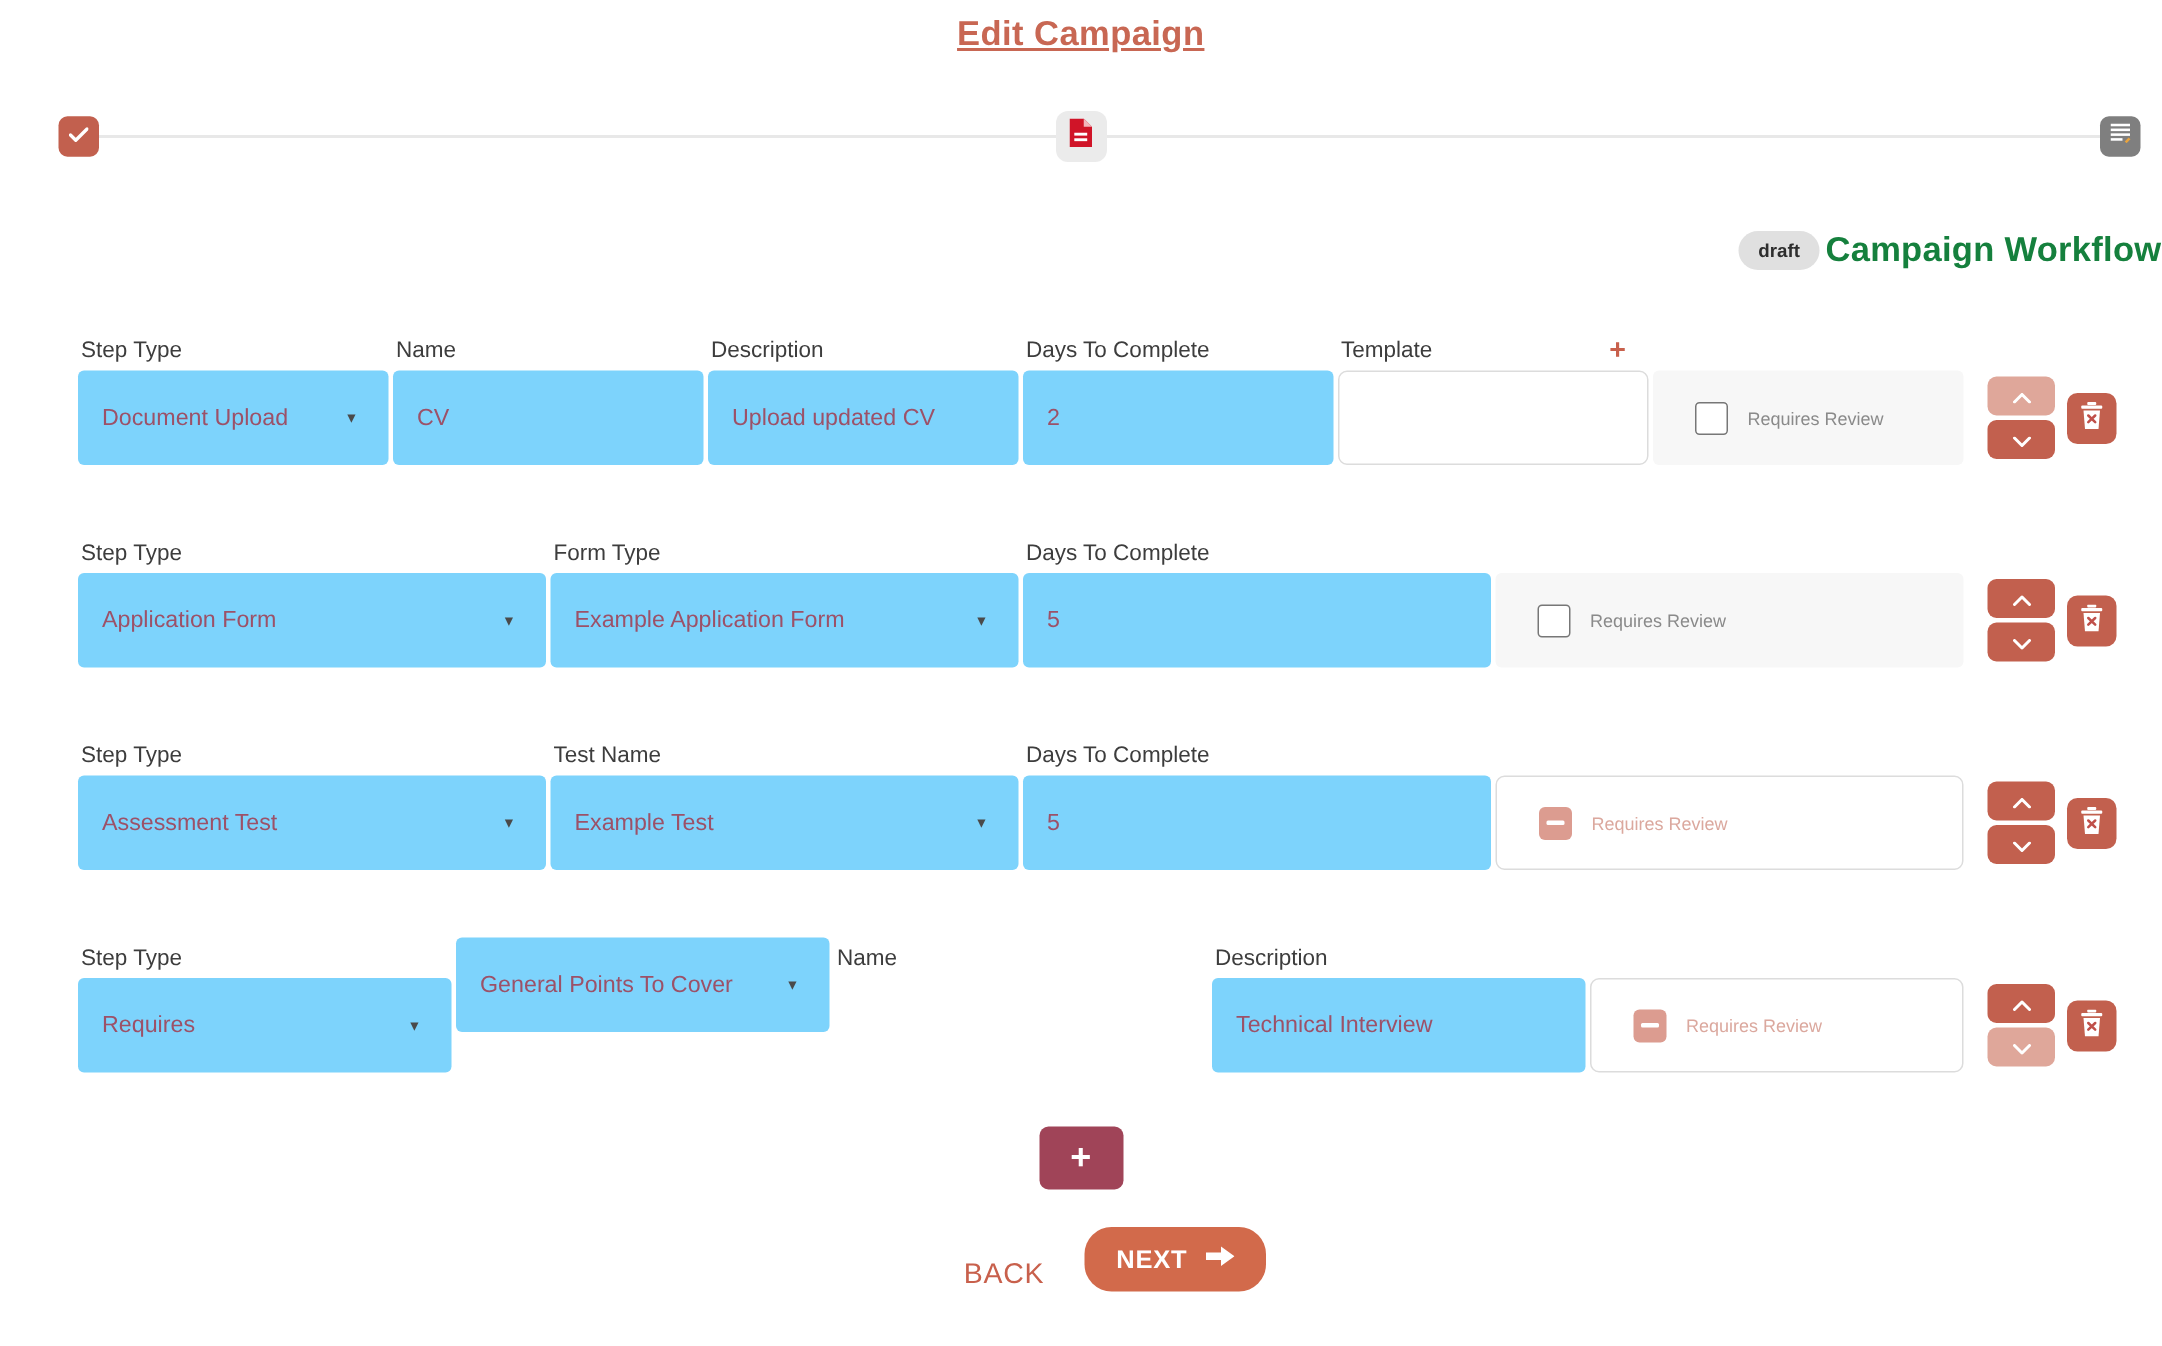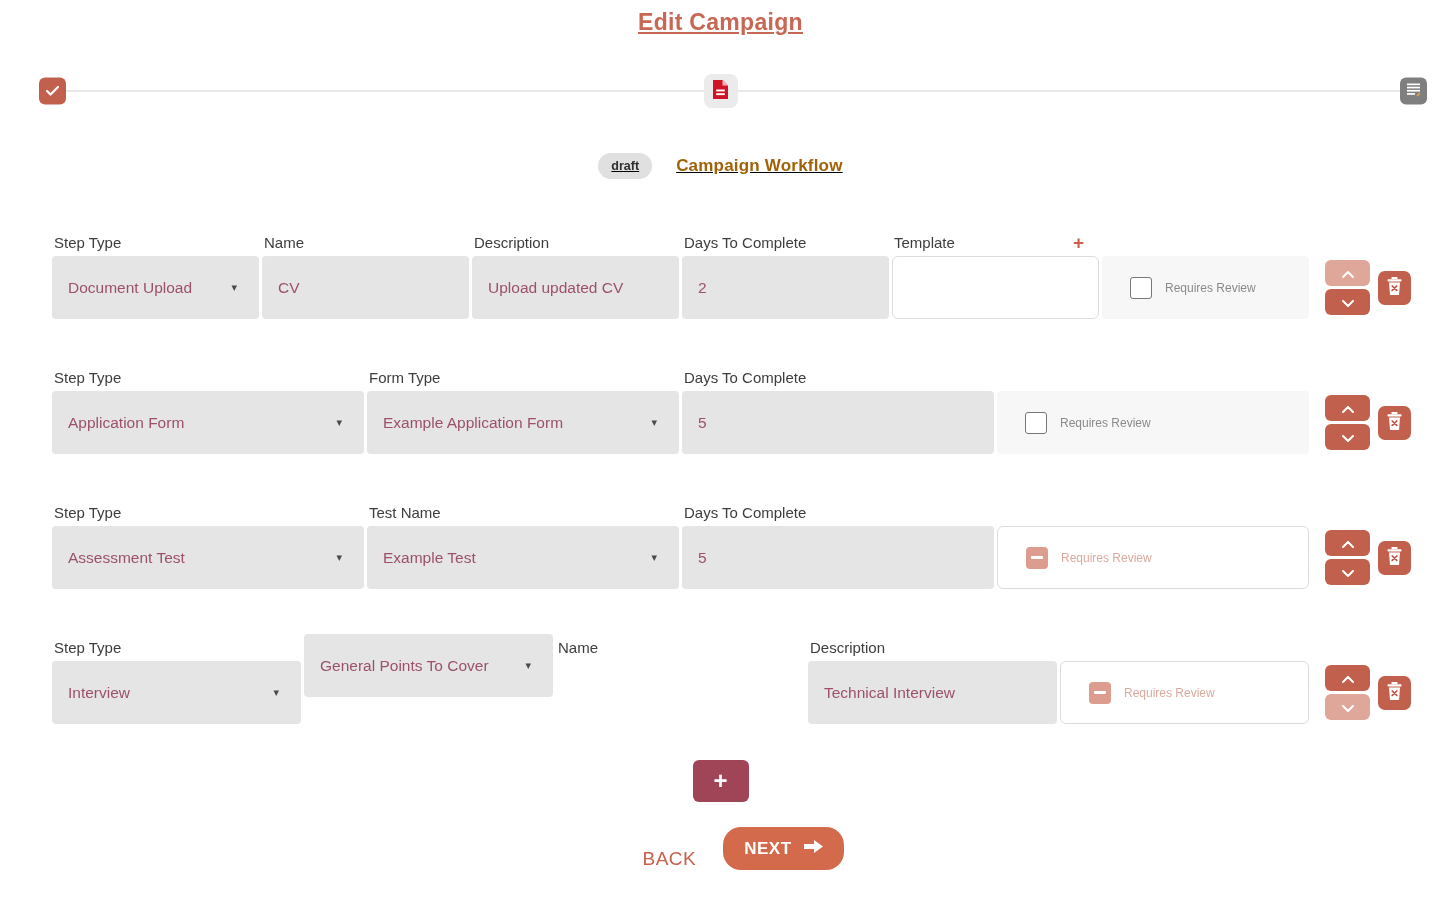--- a/index.html
+++ b/index.html
@@ -14,35 +14,35 @@
   .stepper-line { position:absolute; top:50%; left:53px; right:27px; height:2px;
     margin-top:-1px; background:#e8e8e8; }
   .step { position:absolute; top:50%; transform:translateY(-50%);
     display:flex; align-items:center; justify-content:center; cursor:pointer; }
   .step-done { left:39px; width:27px; height:27px; background:#c2604e; border-radius:6px; }
   .step-current { left:50%; margin-left:-17px; width:34px; height:34px;
     background:#ebebeb; border-radius:8px; }
   .step-upcoming { right:14px; width:27px; height:27px; background:#7f7f7f; border-radius:6px; }
 
   
-  .section-head { display:flex; justify-content:center; align-items:center; gap:24px; margin-top:45px;text-decoration:underline; }
+  .section-head { display:flex; justify-content:flex-end; align-items:center; gap:4px; margin-top:45px; }
   .badge { background:#e0e0e0; color:#2e2e2e; font-weight:bold; font-size:12.5px;
     padding:6px 13px; border-radius:15px; }
-  .section-title { color:#a16207; font-size:17px; font-weight:bold; letter-spacing:.2px; }
+  .section-title { color:#15803d; font-size:23px; font-weight:bold; letter-spacing:.2px; }
 
   
-  .rows { margin-top:50px; }
+  .rows { margin-top:40px; }
   .row { display:flex; padding:0 30px 0 52px; margin-bottom:45px; }
   .row:last-child { margin-bottom:0; }
   .fields { flex:1; display:flex; gap:3px; min-width:0; }
   .col { flex:1; min-width:0; display:flex; flex-direction:column; }
   .col-label { height:27px; display:flex; align-items:center; justify-content:space-between;
     font-size:15px; color:#3d3d3d; padding:0 15px 0 2px; white-space:nowrap; }
   .plus-link { color:#c8604c; font-size:19px; font-weight:bold; cursor:pointer; line-height:1; }
-  .field { height:63px; background:#e5e5e5; border-radius:4px; display:flex; align-items:center;
+  .field { height:63px; background:#7dd3fc; border-radius:4px; display:flex; align-items:center;
     padding:0 16px; color:#9c5168; font-size:15.5px; white-space:nowrap; overflow:hidden; }
   .field.select { justify-content:space-between; padding-right:22px; cursor:pointer; }
   .caret { color:#4a4a4a; font-size:11px; flex:0 0 auto; margin-left:8px; }
   .field.empty-box { background:#ffffff; border:1px solid #dcdcdc; border-radius:6px; }
 
   .review { height:63px; background:#f7f7f7; border-radius:4px; display:flex; align-items:center;
     gap:13px; padding-left:28px; color:#8a8a8a; font-size:12px; white-space:nowrap; overflow:hidden; }
   .review .cb { flex:0 0 auto; width:22px; height:22px; border:1.5px solid #777777;
     border-radius:3px; background:#ffffff; cursor:pointer; position:relative; }
   .review.disabled { background:#ffffff; border:1px solid #dcdcdc; border-radius:6px; color:#dba89e; }
@@ -311,21 +311,21 @@
     </div>
   </div>
 
   <div class="row">
     <div class="fields">
       <div class="col">
         <div class="col-label">
             <span>Step Type</span>
           </div>
         <div class="field select">
-          <span>Interview</span>
+          <span>Requires</span>
           <span class="caret">▾</span>
         </div>
       </div>
       <div class="col">
         <div class="field select">
           <span>General Points To Cover</span>
           <span class="caret">▾</span>
         </div>
       </div>
       <div class="col">

